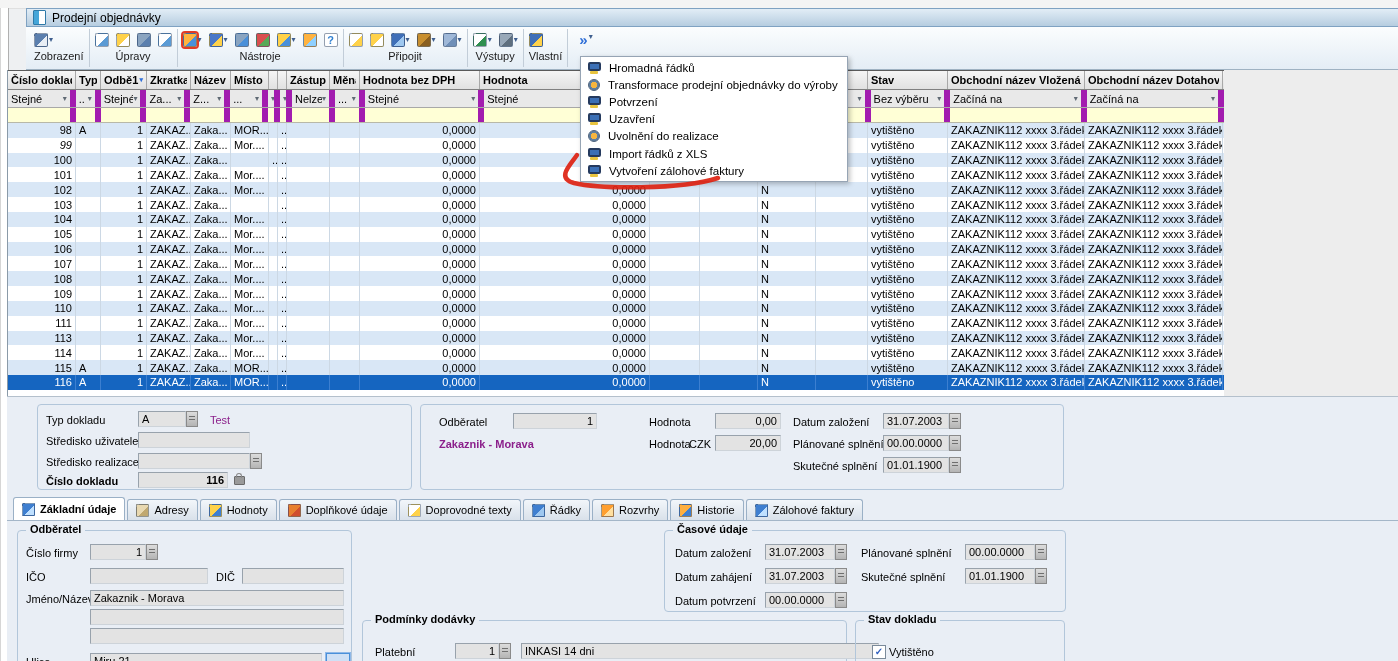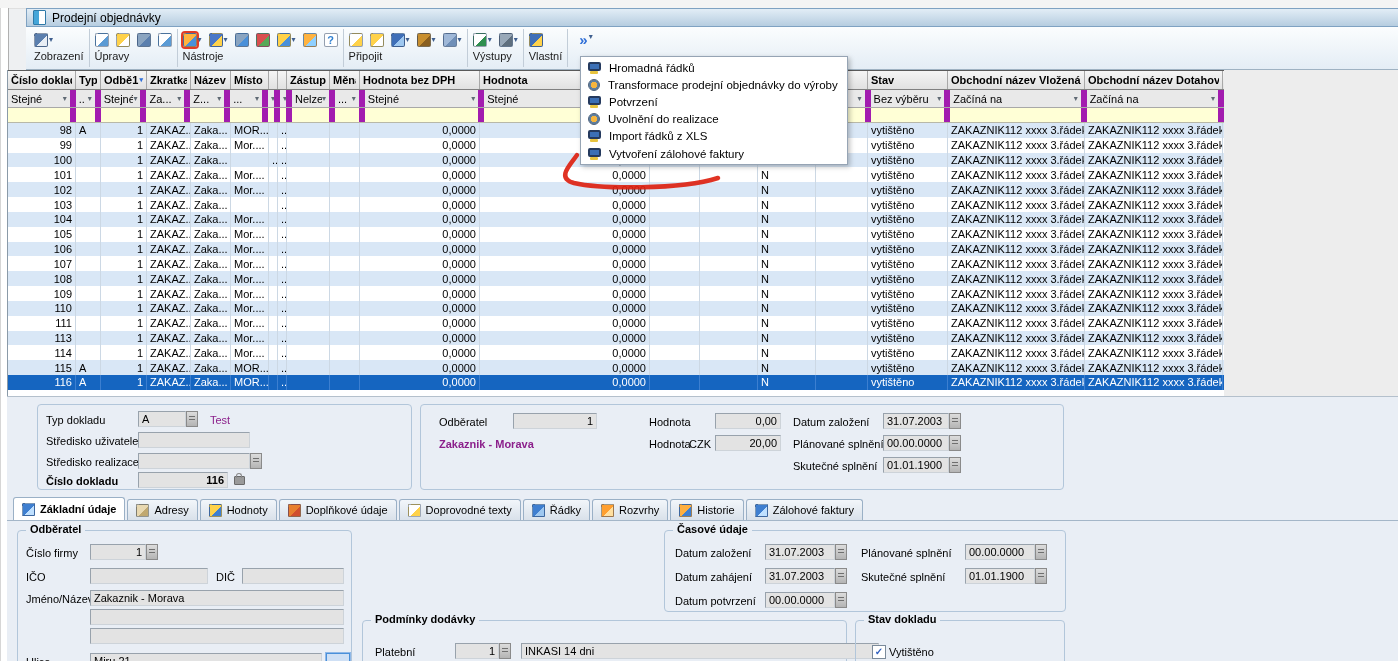--- a/index.html
+++ b/index.html
@@ -14,21 +14,21 @@
   
   .titlebar{left:26px;top:8px;width:1372px;height:19px;background:linear-gradient(#e2edf6,#b6cde0);
             border:1px solid #7fa2c2;border-right:none;display:flex;align-items:center;gap:6px;padding-left:6px;box-sizing:border-box;font-size:12px}
   .title-icon{width:11px;height:13px;background:linear-gradient(90deg,#45a6d9 0 45%,#ffffff 45%);border:1px solid #2f7aa8;border-radius:1px}
 
   
   .toolbar{left:26px;top:27px;width:1372px;height:43px;background:linear-gradient(#fbfdfe,#e4edf5);
            border-bottom:1px solid #9fb2c2;display:flex;align-items:stretch;padding-left:4px;box-sizing:border-box}
   .tb-group{display:flex;flex-direction:column;justify-content:space-between;padding:3px 4px 1px 4px}
   .tb-icons{display:flex;align-items:center;gap:7px;height:20px}
-  .tb-label{text-align:left;color:#1a1a1a;padding-bottom:6px;white-space:nowrap}
+  .tb-label{text-align:center;color:#1a1a1a;padding-bottom:6px;white-space:nowrap}
   .tb-sep{width:1px;background:#c2cdd8;margin:2px 1px}
   .tbi-wrap{display:inline-flex;align-items:center;gap:1px}
   .tbi{width:14px;height:14px;border:1px solid rgba(60,80,110,.55);border-radius:2px;display:inline-block;box-sizing:border-box}
   .tbi.hl{outline:2px solid #e23b26}
   .tbi.glyph{display:inline-flex;align-items:center;justify-content:center;font-weight:bold;font-size:11px}
   .caret{font-size:8px;color:#3f5f8f;line-height:8px}
   .tb-more{display:flex;align-items:flex-start;gap:2px;padding:6px 4px 0 10px}
   .more-gl{font-size:15px;line-height:14px;font-weight:bold;color:#2f6fd8;letter-spacing:-1px}
 
   
@@ -394,21 +394,21 @@
         <div class="gc r" style="width: 170px;">0,0000</div>
         <div class="gc" style="width: 50px;"></div>
         <div class="gc" style="width: 58px;"></div>
         <div class="gc" style="width: 58px;">N</div>
         <div class="gc" style="width: 52px;"></div>
         <div class="gc" style="width: 80px;">vytištěno</div>
         <div class="gc" style="width: 137px;">ZAKAZNIK112  xxxx 3.řádek ...</div>
         <div class="gc" style="width: 138px;">ZAKAZNIK112  xxxx 3.řádek z SDK-...</div>
       </div>
       <div class="grow">
-        <div class="gc r" style="width: 68px;">99</div>
+        <div class="gc r" style="width: 68px; font-style: italic;">99</div>
         <div class="gc" style="width: 25px;"></div>
         <div class="gc r" style="width: 46px;">1</div>
         <div class="gc" style="width: 44px;">ZAKAZ...</div>
         <div class="gc" style="width: 40px;">Zaka...</div>
         <div class="gc" style="width: 38px;">Mor....</div>
         <div class="gc" style="width: 9px;"></div>
         <div class="gc" style="width: 9px;">...</div>
         <div class="gc" style="width: 43px;"></div>
         <div class="gc" style="width: 30px;"></div>
         <div class="gc r" style="width: 120px;">0,0000</div>
@@ -893,20 +893,24 @@
     </div>
     <div class="menu-item">
       <span class="mi-gear"></span>
       <span>Transformace prodejní objednávky do výroby</span>
     </div>
     <div class="menu-item">
       <span class="mi-monitor"></span>
       <span>Potvrzení</span>
     </div>
     <div class="menu-item">
+      <span class="mi-monitor"></span>
+      <span>Uzavření</span>
+    </div>
+    <div class="menu-item">
       <span class="mi-gear"></span>
       <span>Uvolnění do realizace</span>
     </div>
     <div class="menu-item">
       <span class="mi-monitor"></span>
       <span>Import řádků z XLS</span>
     </div>
     <div class="menu-item">
       <span class="mi-monitor"></span>
       <span>Vytvoření zálohové faktury</span>

